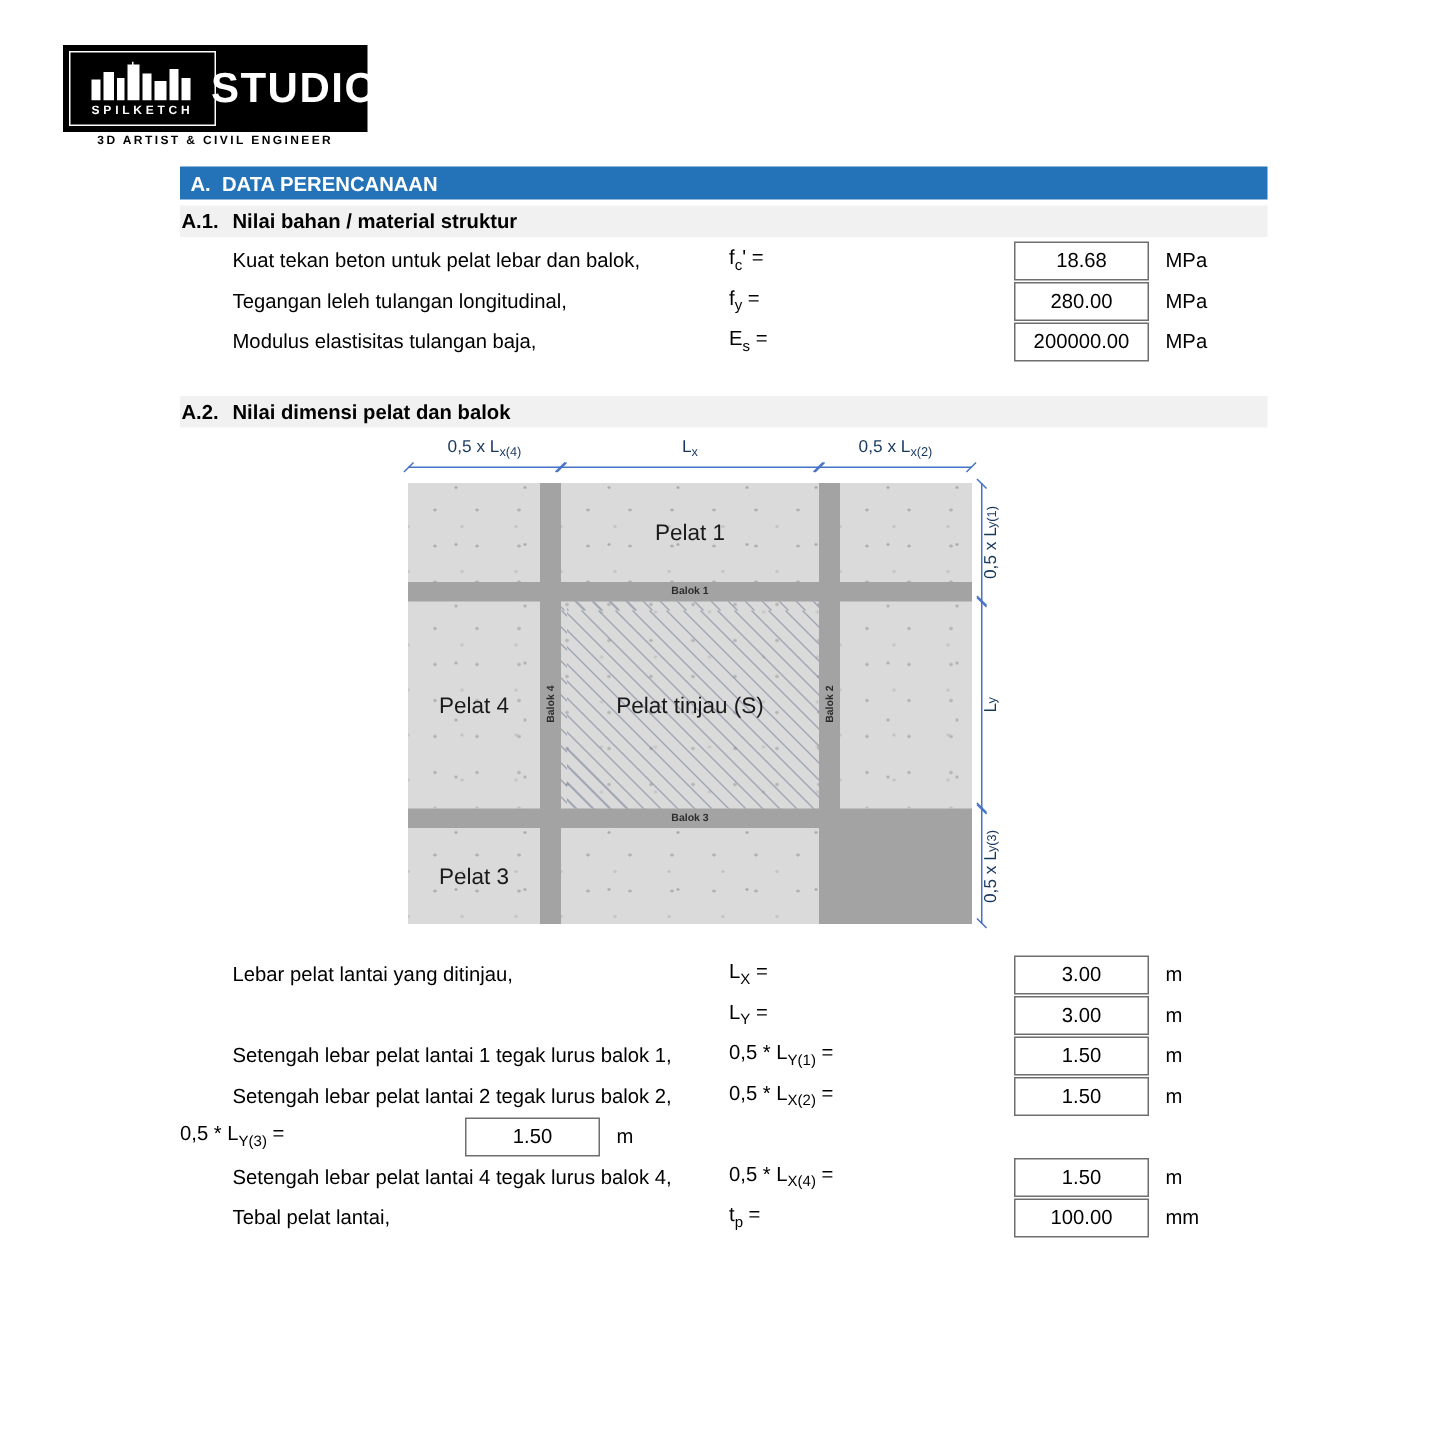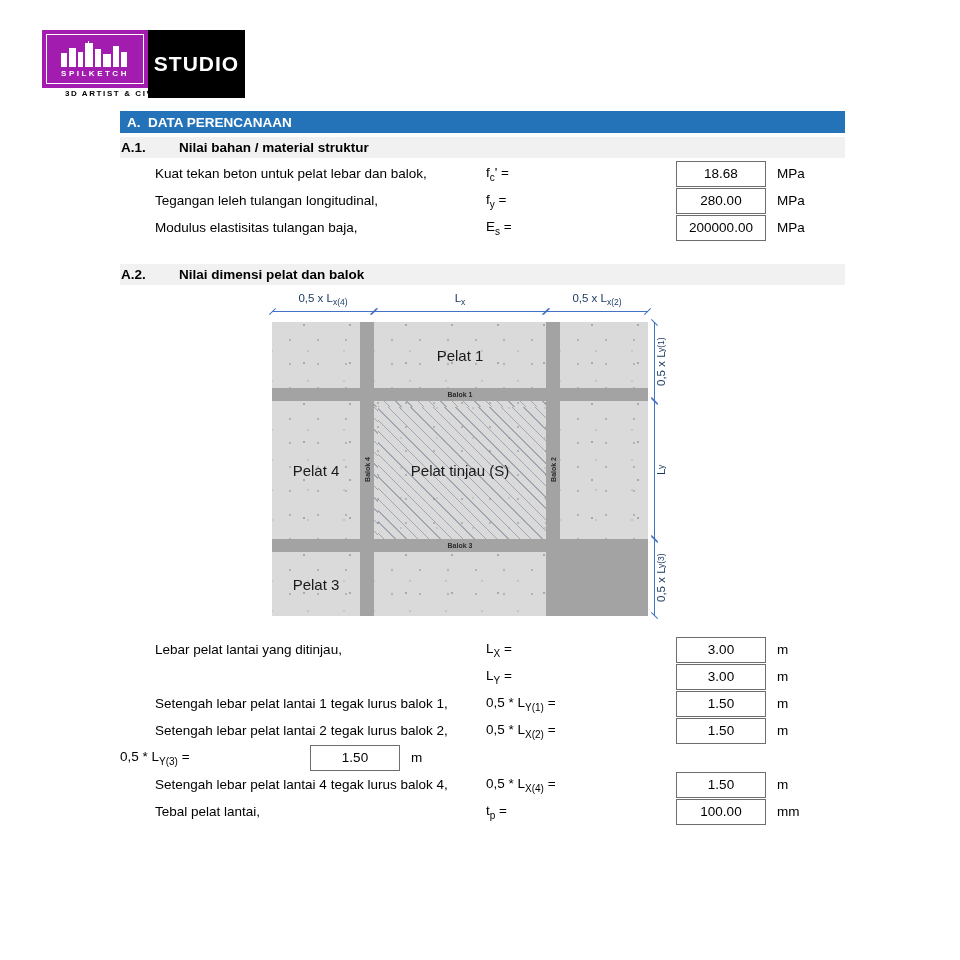--- a/index.html
+++ b/index.html
@@ -2,39 +2,39 @@
 <html><head>
 <meta charset="utf-8">
 <style>
   * { margin:0; padding:0; box-sizing:border-box; }
   body { background:#fff; }
   .page { position:relative; width:960px; height:960px; background:#fff;
           font-family:"Liberation Sans", sans-serif; color:#000; overflow:hidden; }
 
   
   .logo { position:absolute; left:42px; top:30px; display:flex; }
-  .logo-mark { width:106px; height:58px; background:#a21caf; padding:4px;text-align:right; }
+  .logo-mark { width:106px; height:58px; background:#000000; padding:4px;text-align:right; }
   .logo-frame { width:100%; height:100%; border:1px solid #fff; display:flex;
                 flex-direction:column; align-items:center; justify-content:center; gap:2px; }
   .logo-brand { color:#fff; font-size:8px; font-weight:bold; letter-spacing:2.5px; }
-  .logo-studio { width:97px; height:68px; background:#000; color:#fff; display:flex;
-                 align-items:center; justify-content:center; font-size:21px; font-weight:bold;
+  .logo-studio { width:97px; height:58px; background:#000; color:#fff; display:flex;
+                 align-items:center; justify-content:center; font-size:28px; font-weight:bold;
                  letter-spacing:1px; }
   .logo-tagline { position:absolute; left:42px; top:89px; width:203px; text-align:center;
                   font-size:8px; font-weight:bold; letter-spacing:1.6px; color:#000; }
 
   
   .content { position:absolute; left:120px; top:111px; width:725px; }
 
   .bar-blue { height:22px; background:#2473B9; color:#fff; font-weight:bold; font-size:13.5px;
               display:flex; align-items:center; }
   .bar-blue .bar-index { width:28px; padding-left:7px; }
   .bar-gray { height:21px; background:#F1F1F1; color:#000; font-weight:bold; font-size:13.5px;
               display:flex; align-items:center; margin-top:4px; }
-  .bar-gray .bar-index { width:59px; padding-left:1px; }
+  .bar-gray .bar-index { width:35px; padding-left:1px; }
 
   .rows { margin-top:2px; }
   .param-row { display:flex; align-items:center; height:27px; font-size:13.5px; }
   .p-label { flex:1; padding-left:35px; }
   .p-sym { width:190px; text-align:left; padding-right:8px; white-space:nowrap; }
   .p-sym sub { font-size:10px; }
   .p-box { width:90px; height:26px; line-height:24px; border:1px solid #6e6e6e; background:#fff;
            text-align:center; }
   .p-unit { width:79px; padding-left:11px; }
 

